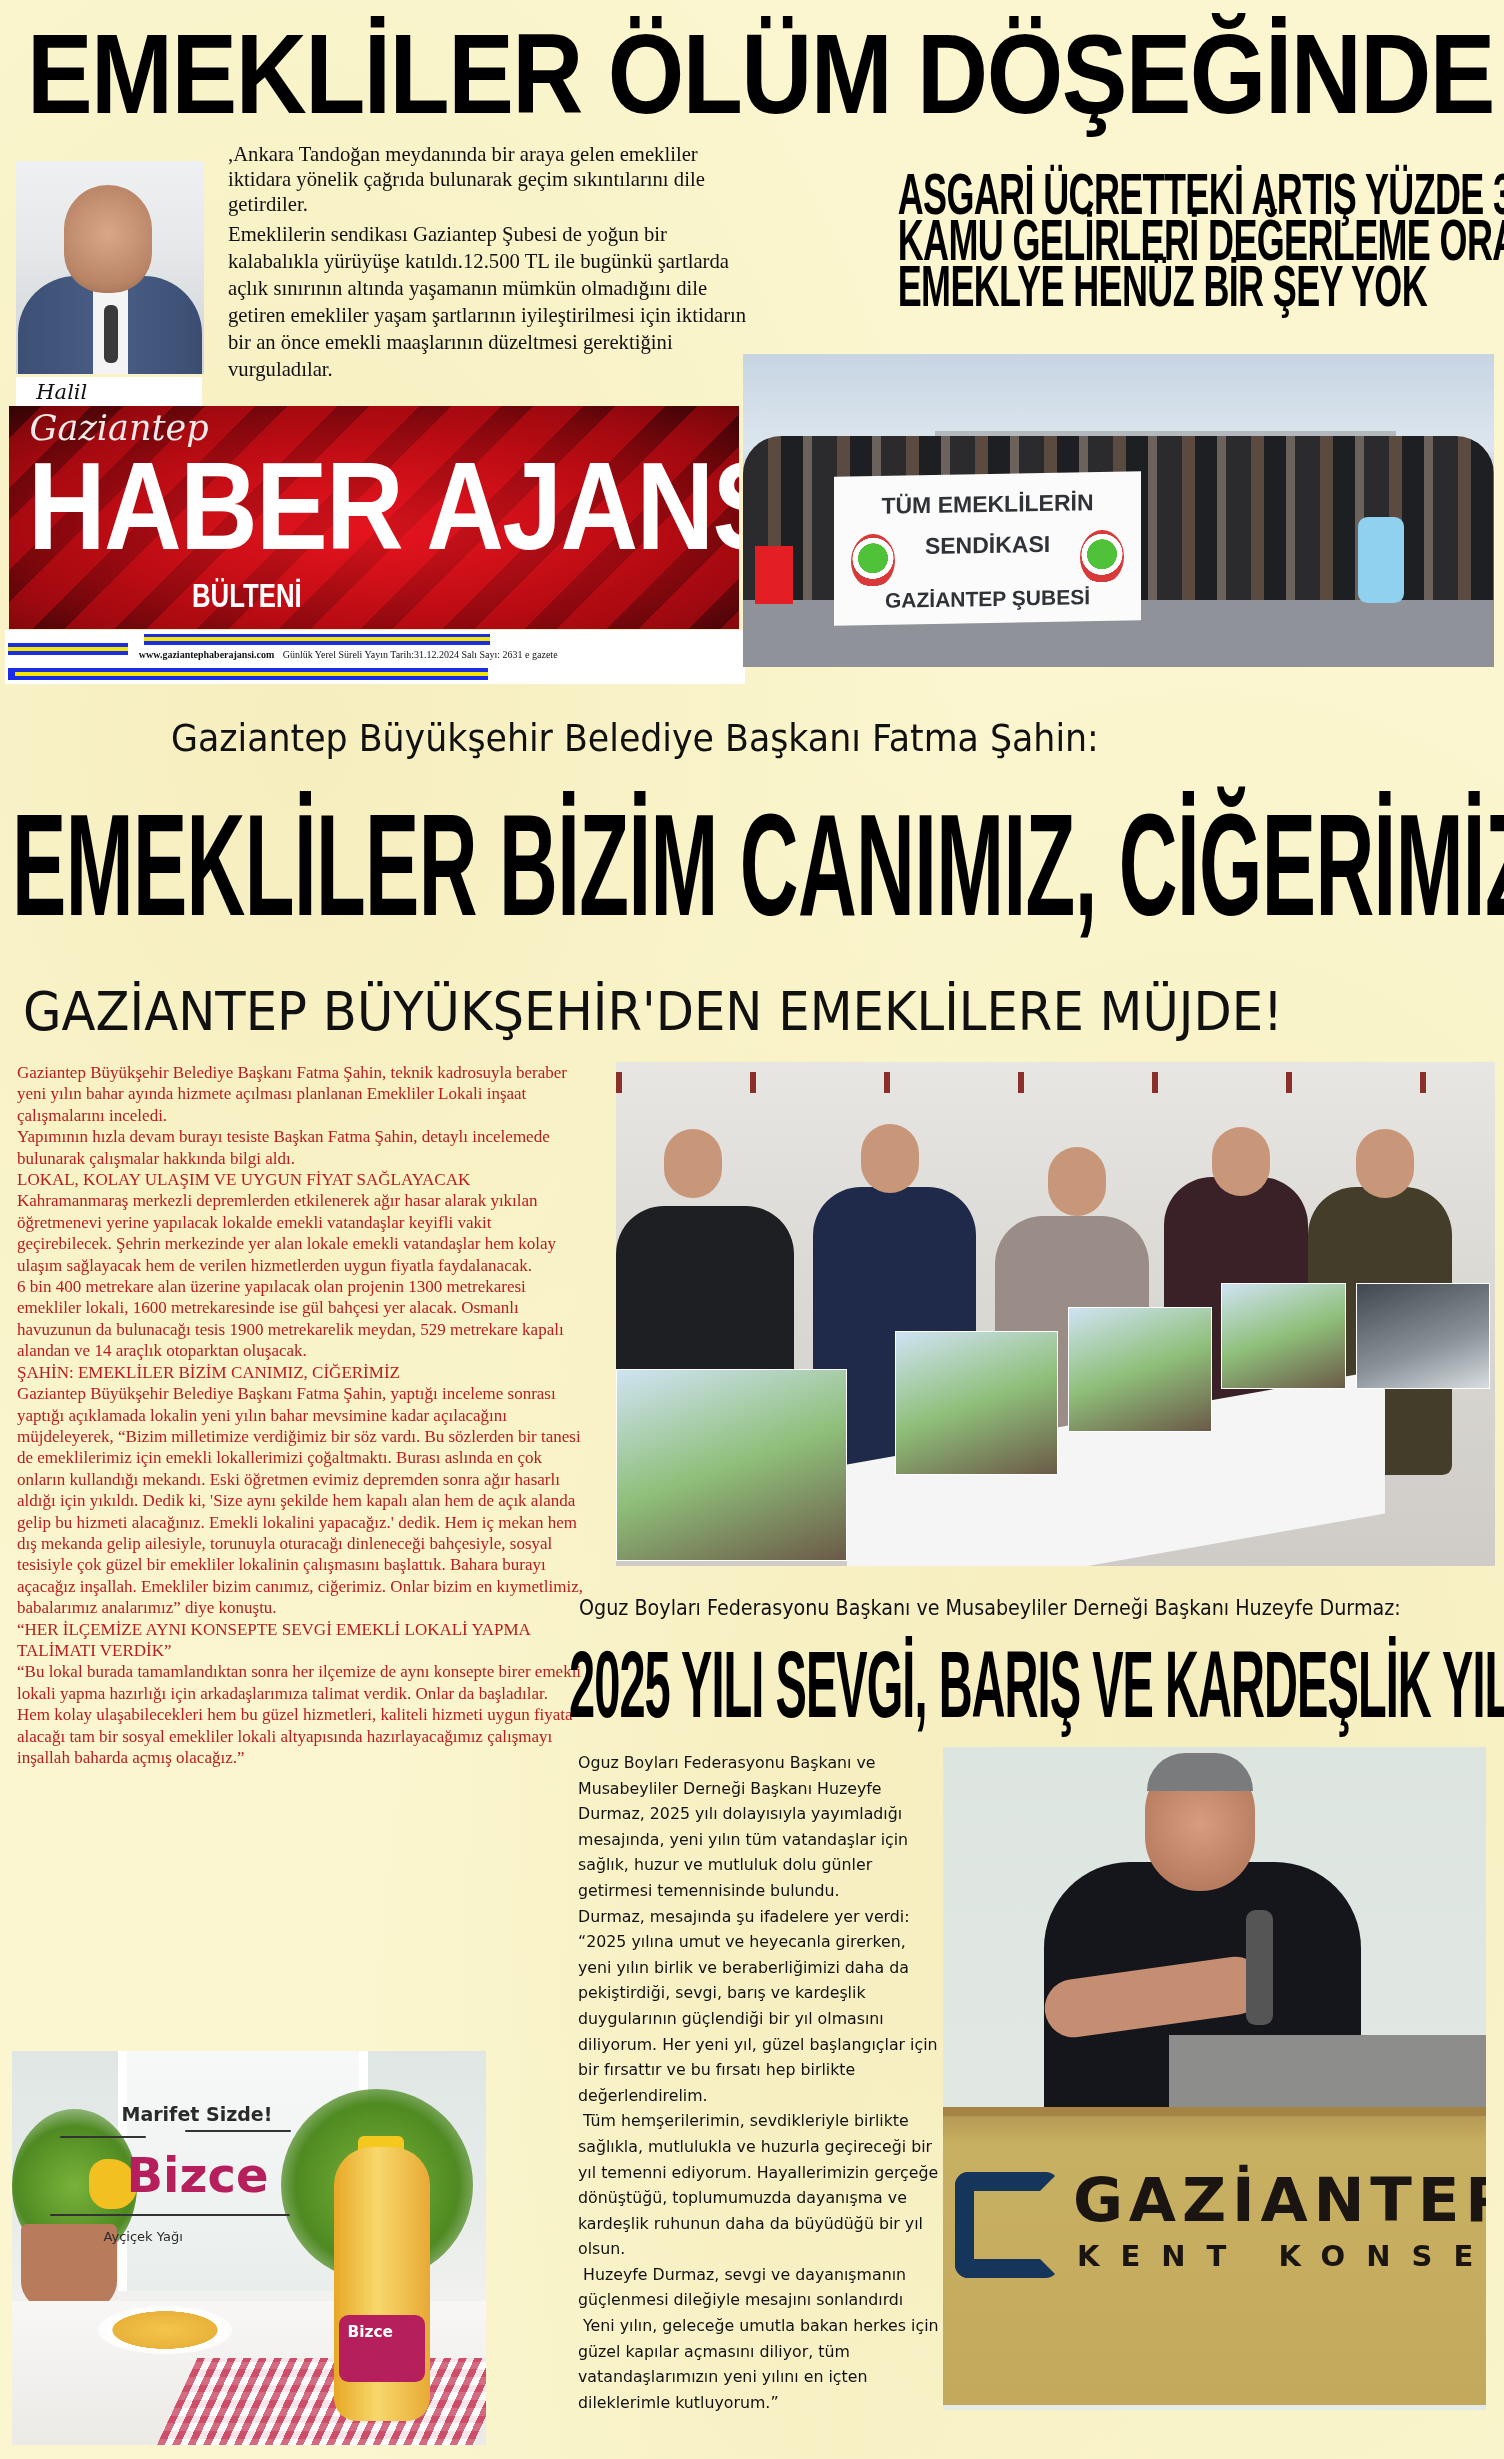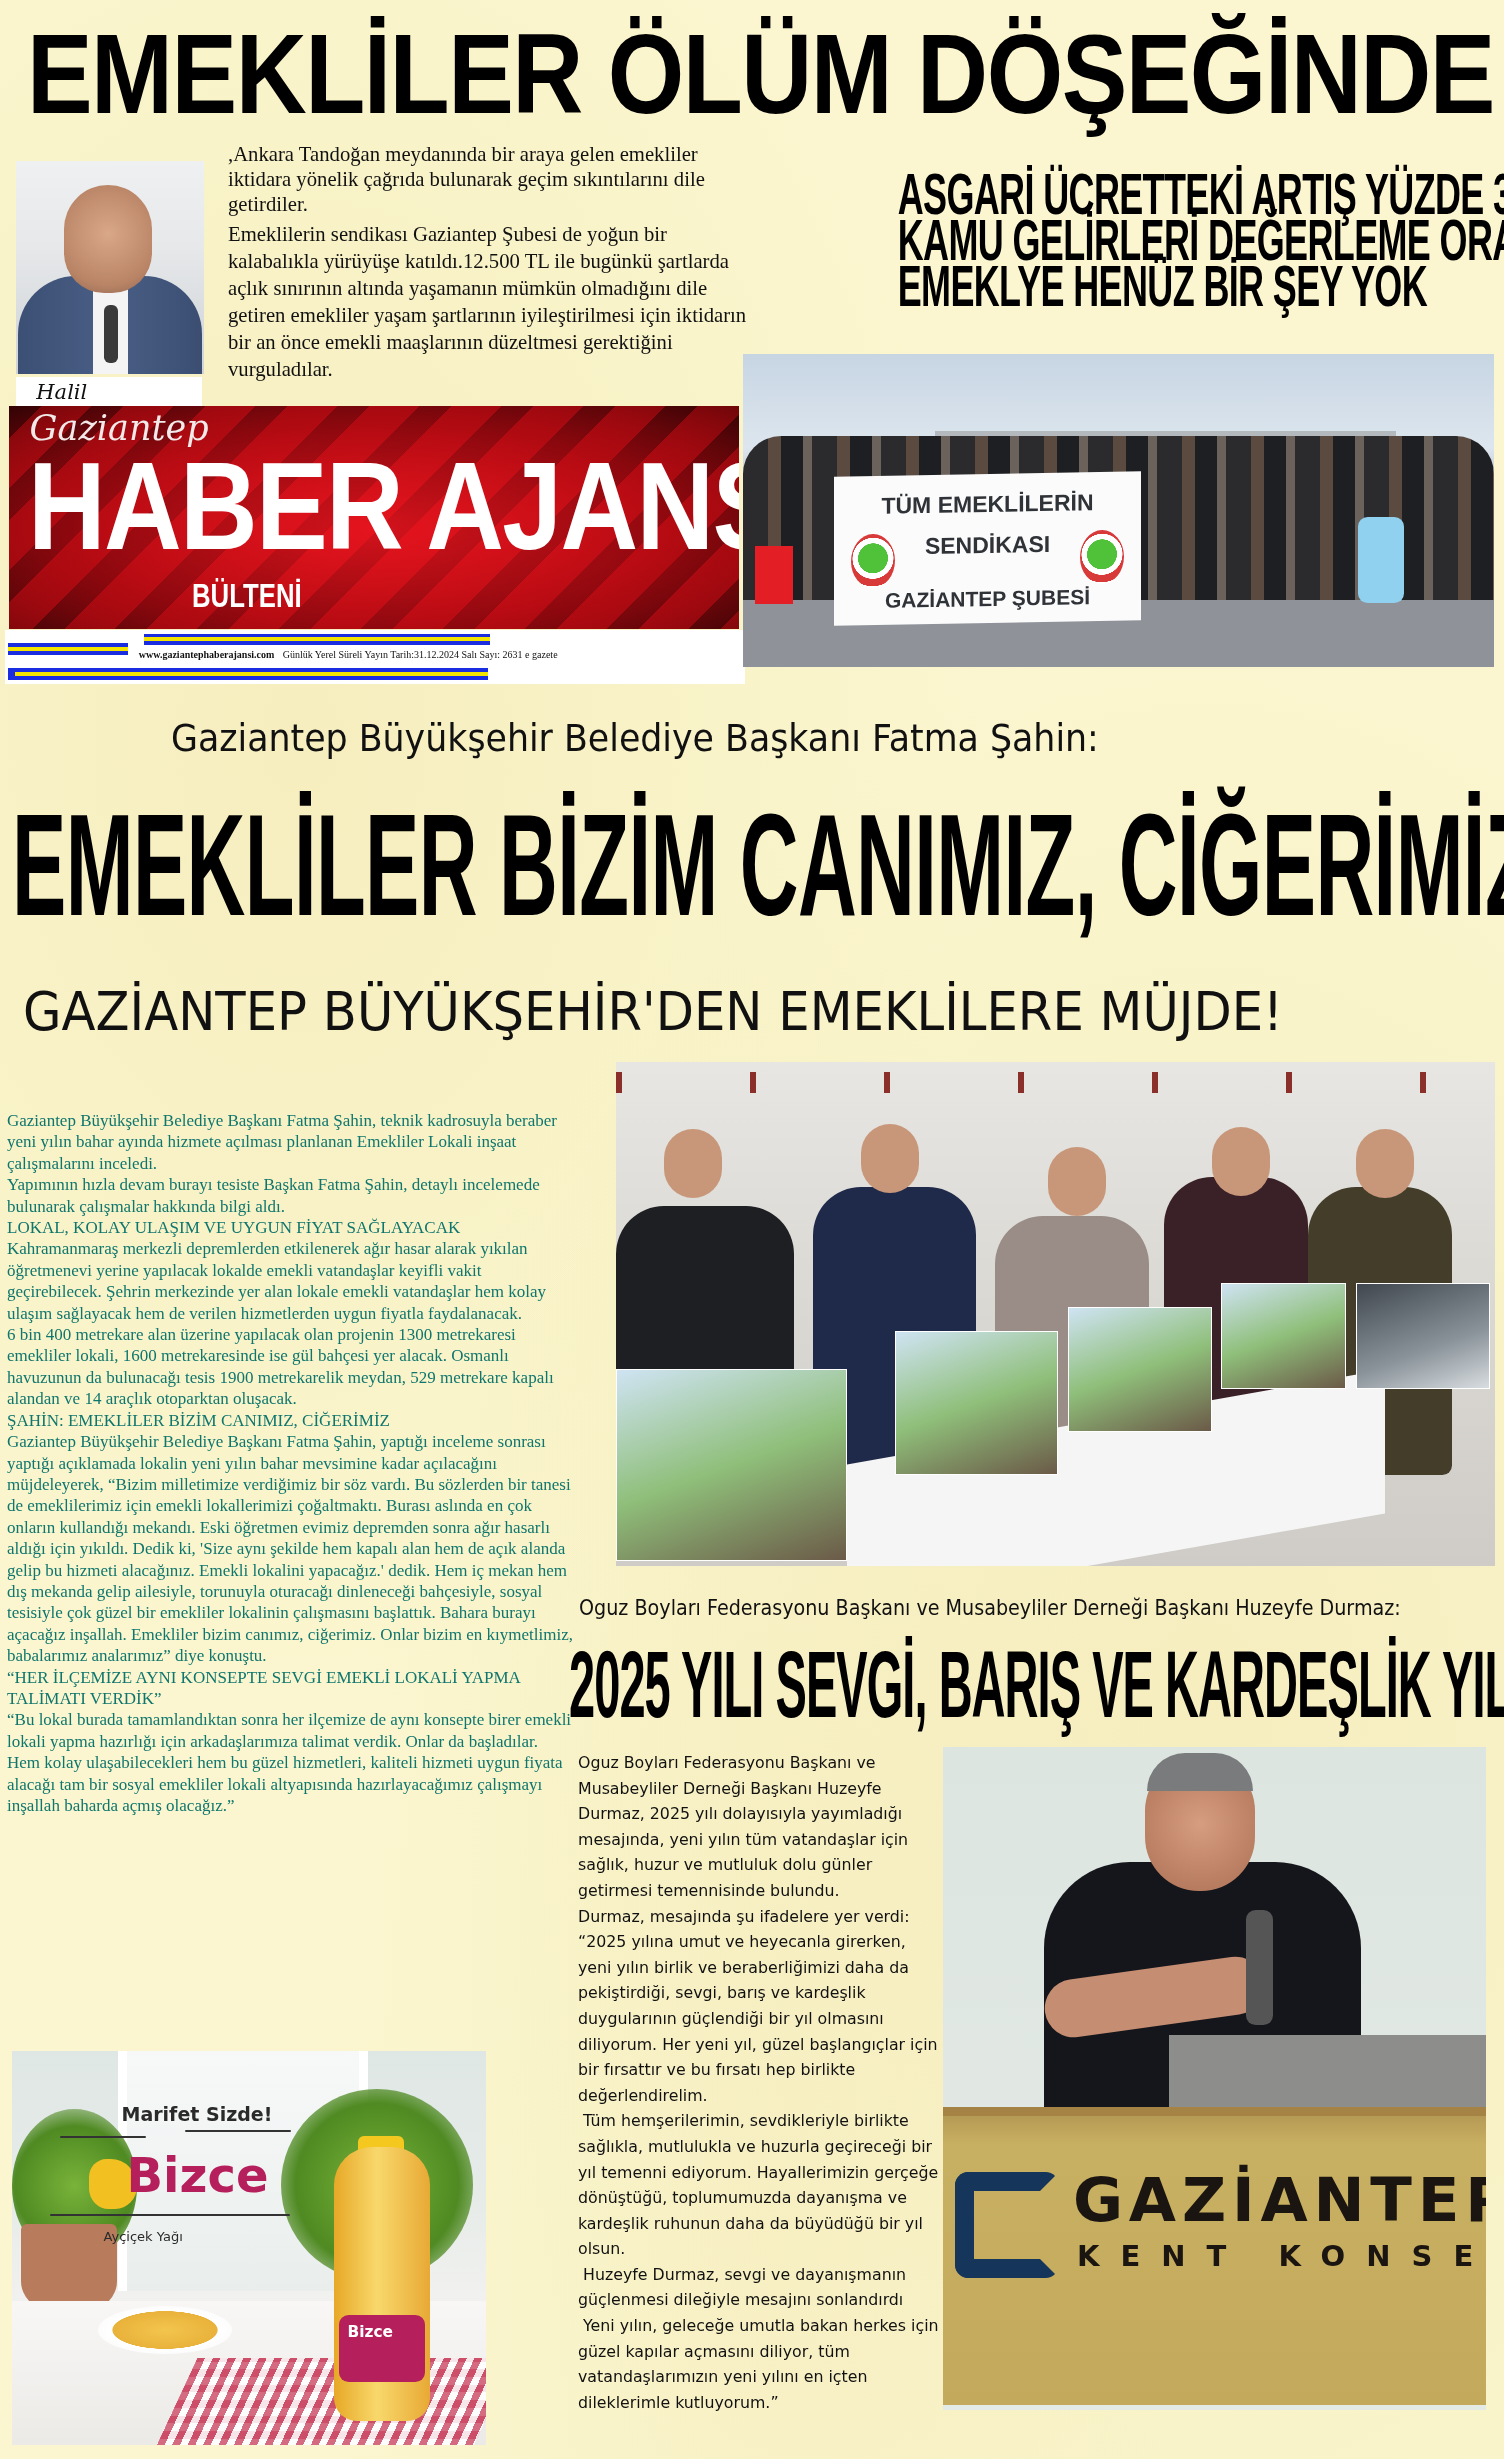--- a/index.html
+++ b/index.html
@@ -183,25 +183,24 @@
     letter-spacing: -1px;
   }
   #sahin-subhead {
     left: 23px; top: 980px;
     font-family: "DejaVu Sans", sans-serif;
     font-size: 54px; color: #111; white-space: nowrap;
     transform: scaleX(0.92); transform-origin: left top;
   }
 
   #sahin-body {
-    left: 7px; top: 1062px; width: 567px;
+    left: 17px; top: 1062px; width: 567px;
     font-family: "Liberation Serif", serif;
     font-size: 17px; line-height: 21.4px;
-    color: #0f766e;
-    margin-top: 48px;
+    color: #b91c1c;
   }
   #sahin-body p { margin: 0; }
 
   
   #photo-sahin {
     left: 616px; top: 1062px; width: 879px; height: 504px;
     overflow: hidden;
     background: linear-gradient(180deg, #e7e6e3 0%, #dcdad5 40%, #cfccc7 100%);
   }
   #photo-sahin .beam { position:absolute; left:0; top:9.6px; width:879px; height:21px; background: repeating-linear-gradient(90deg, #8b2f2a 0 5.8px, rgba(0,0,0,0) 5.8px 134px); }

